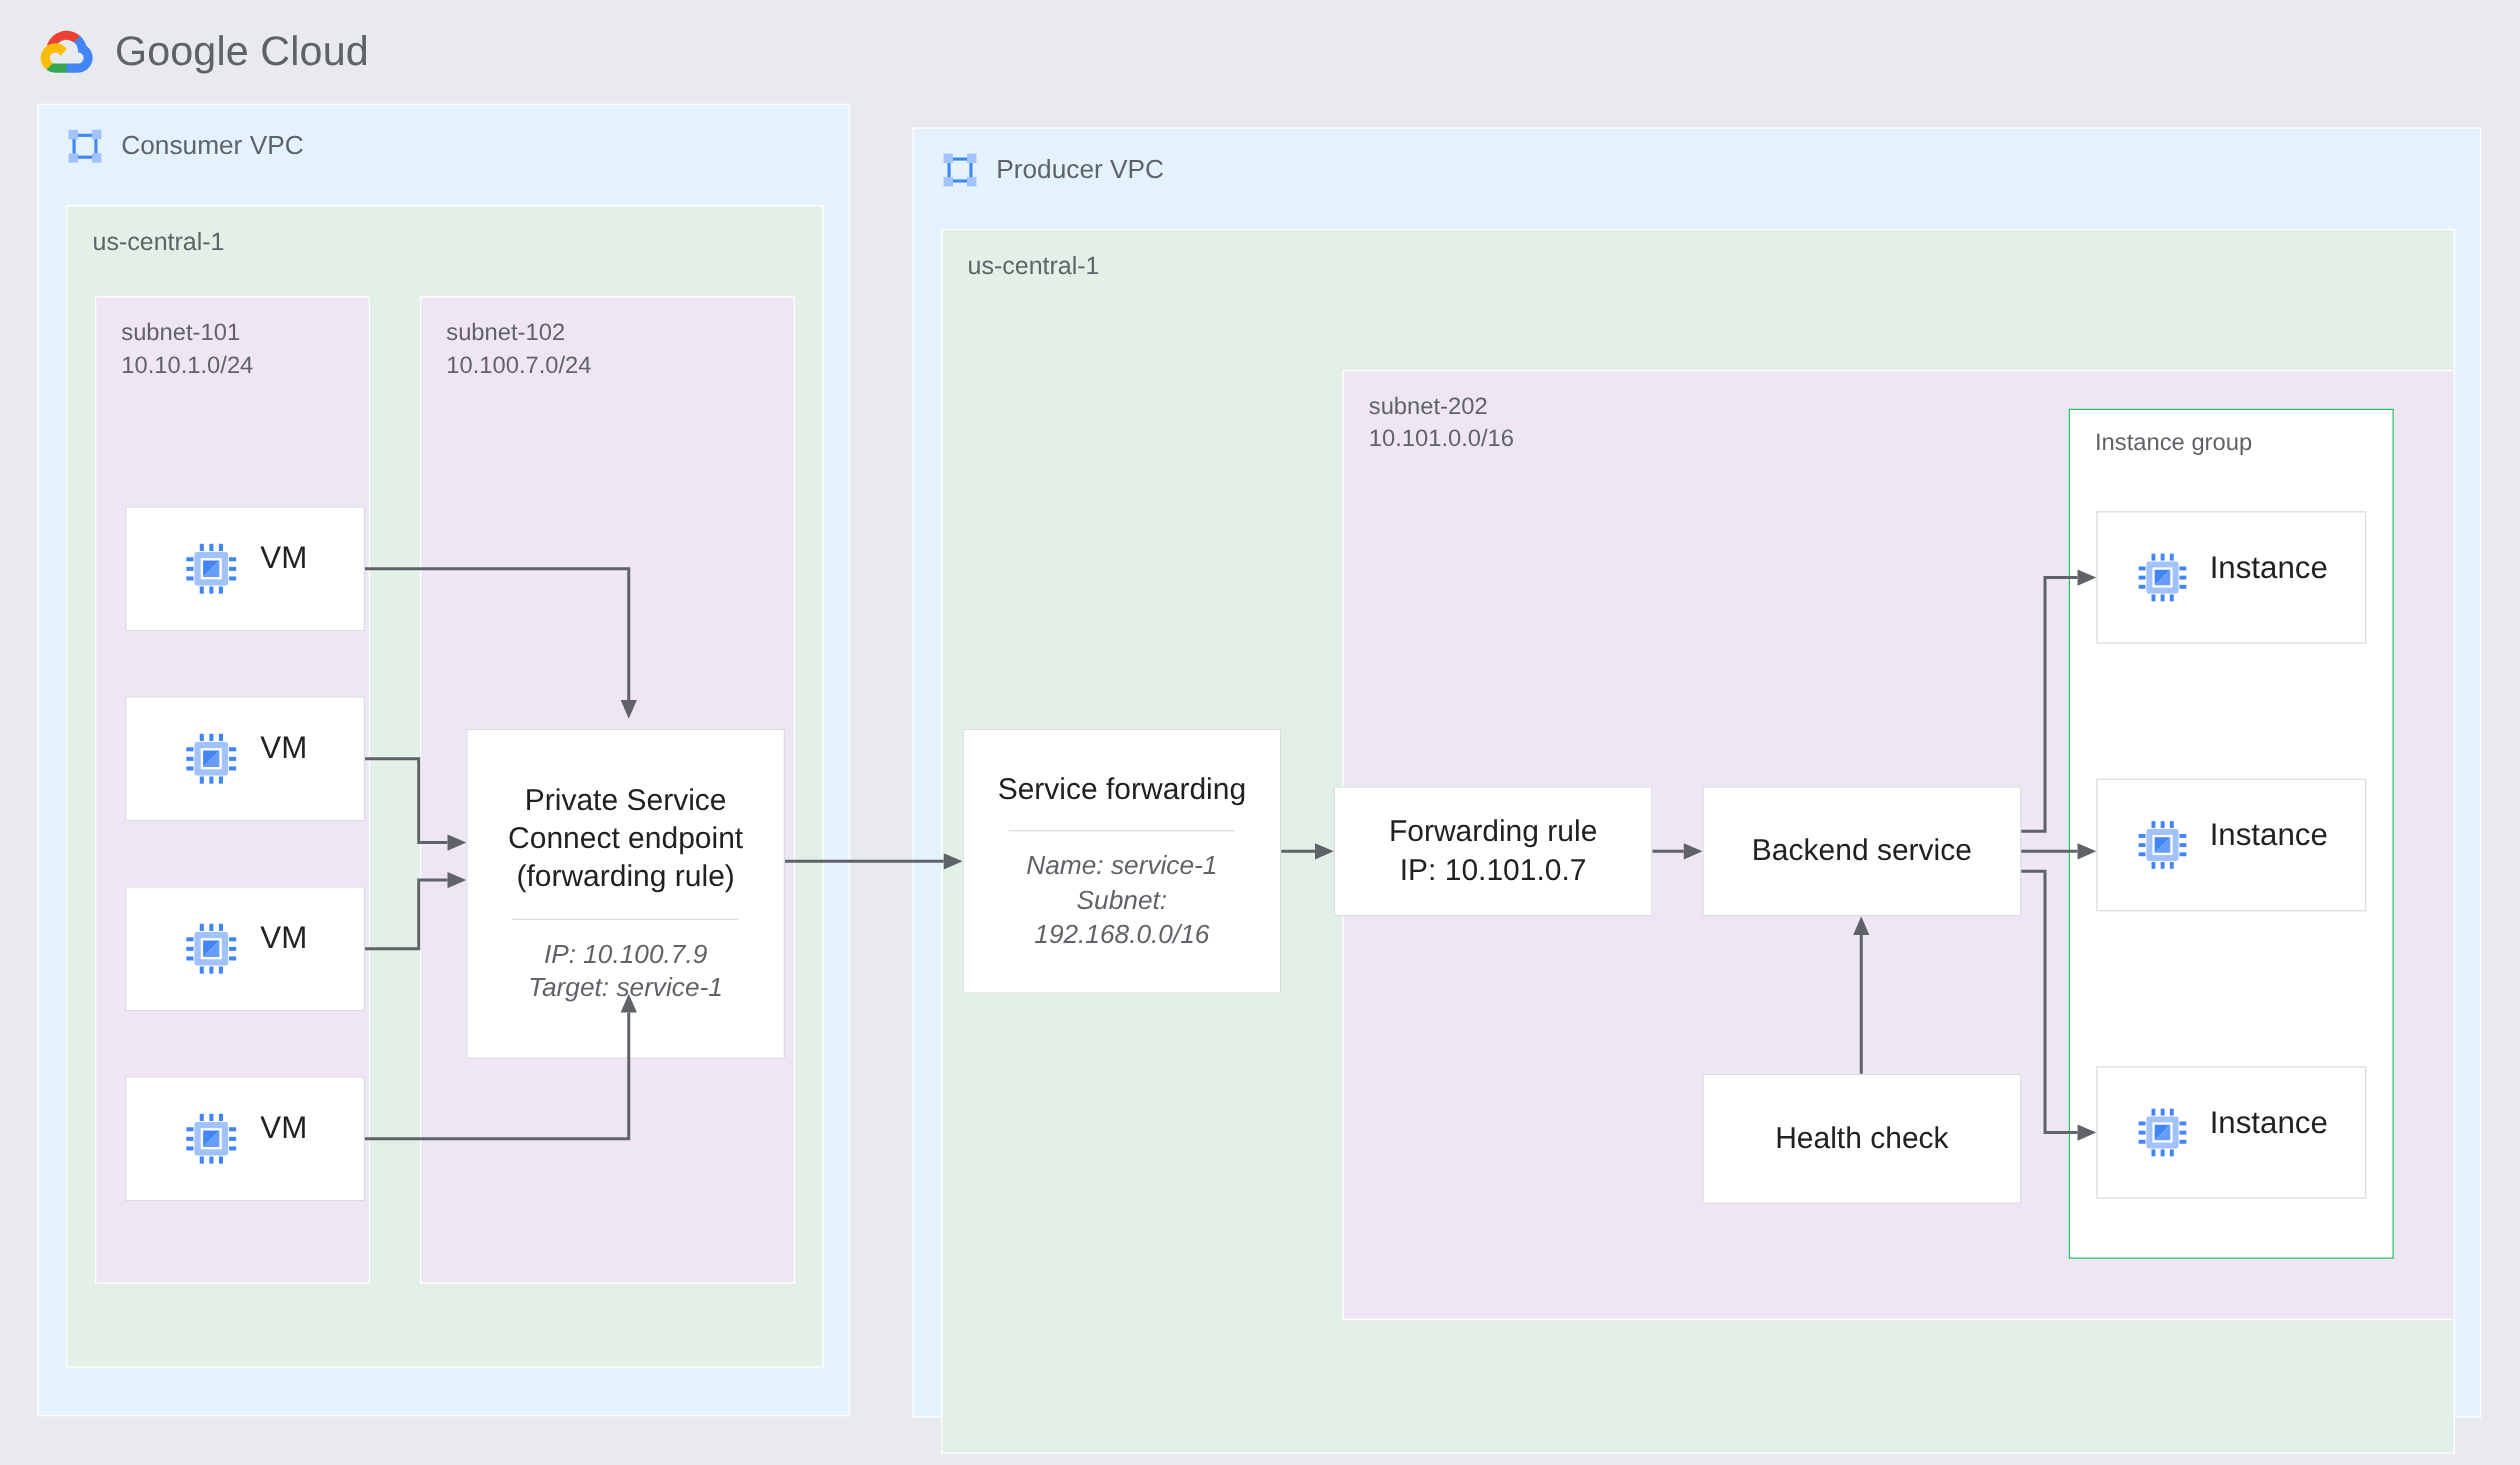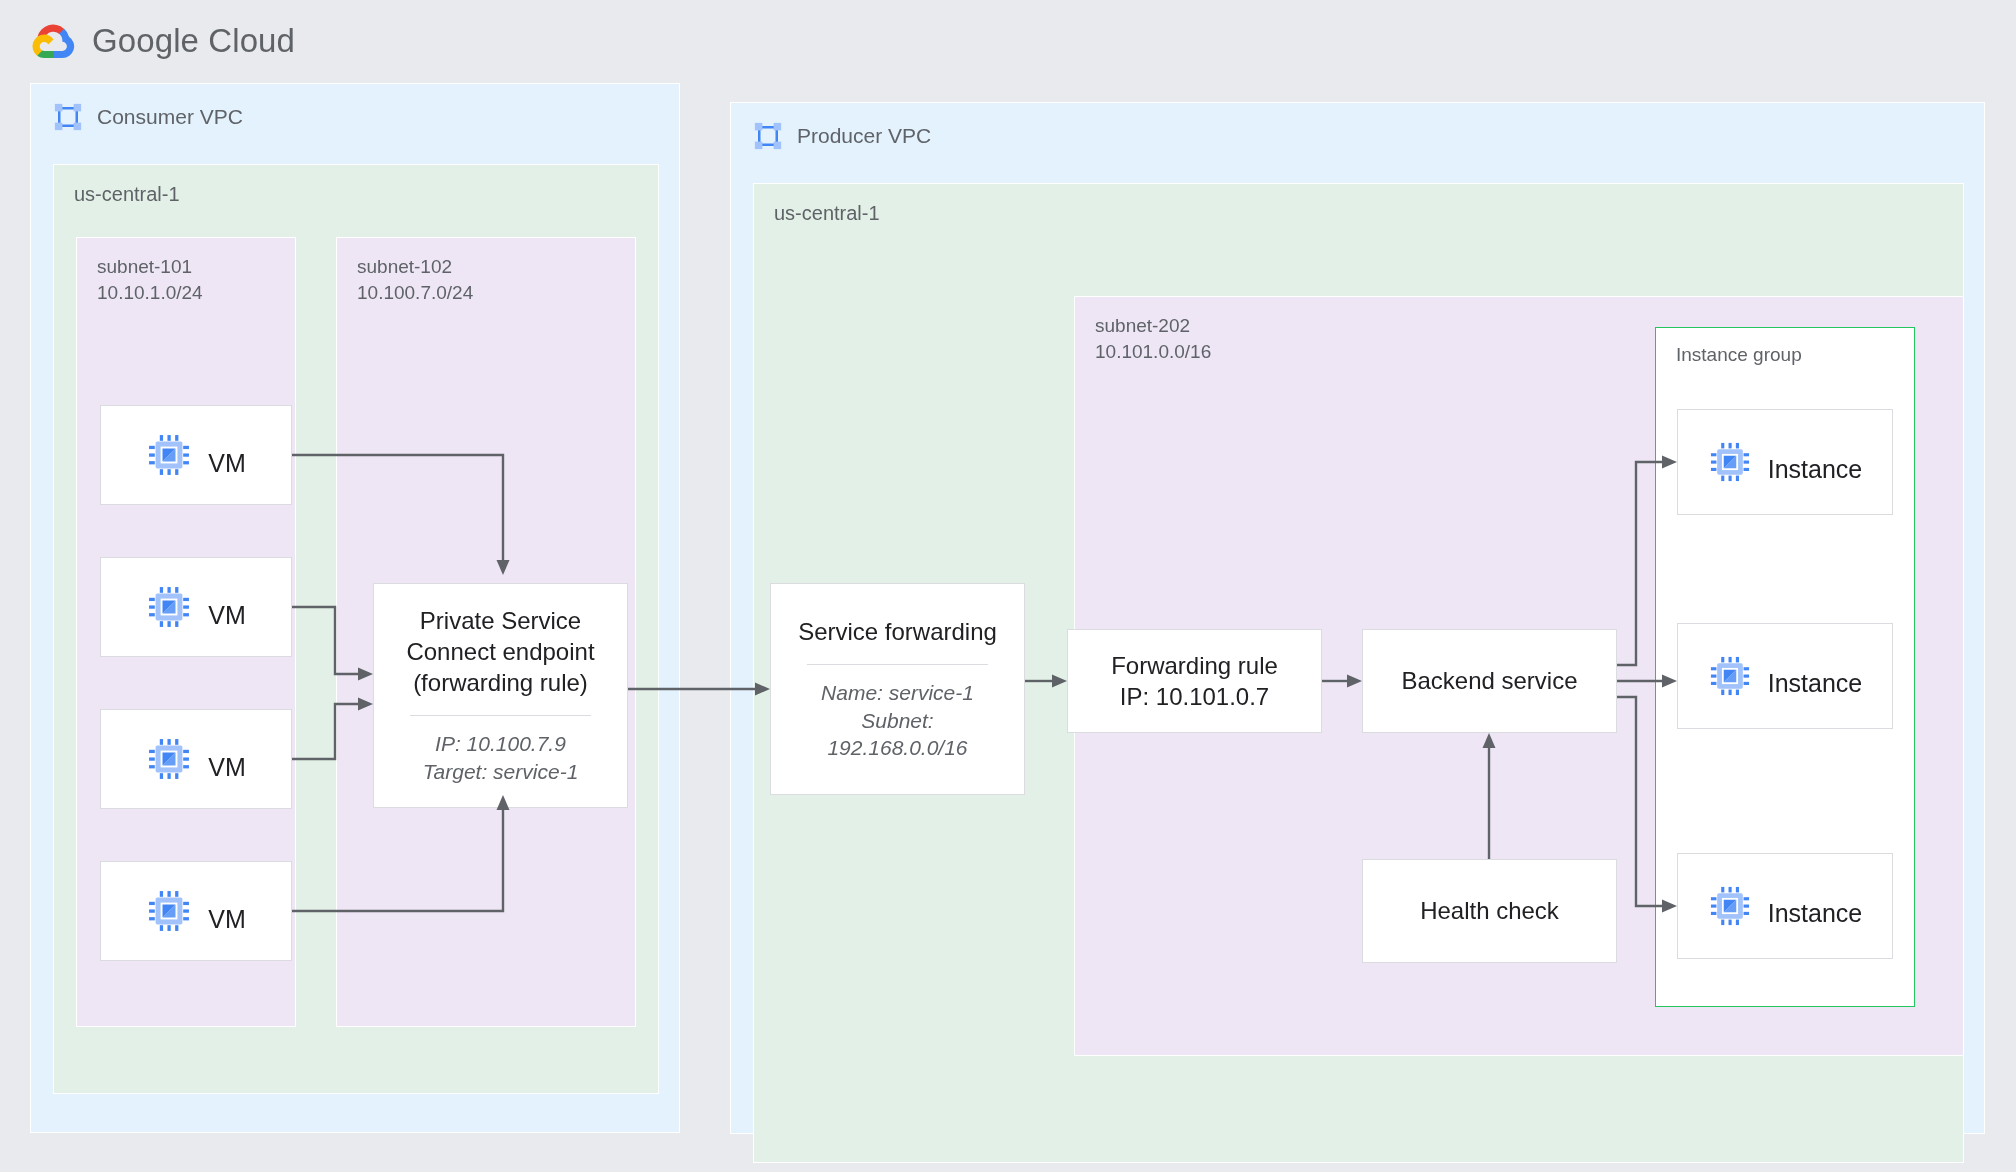--- a/index.html
+++ b/index.html
@@ -39,21 +39,21 @@
     position:absolute; background:#ffffff; border:1px solid #22c55e;
   }
   .group-title { position:absolute; left:20px; top:16px; font-size:19px; color:#5f6368; }
 
   
   .node {
     position:absolute; background:#ffffff; border:1px solid #dadce0;
     display:flex; align-items:center; justify-content:center;
     text-align:center; color:#202124;
   }
-  .node-icon-row { display:flex; align-items:flex-end; gap:16px; }
+  .node-icon-row { display:flex; align-items:flex-start; gap:16px; }
   .node-label { font-size:25px; color:#202124; }
   .node-stack { display:flex; flex-direction:column; align-items:center; justify-content:center; width:100%; padding:0 10px; }
   .node-head { font-size:24px; line-height:1.28; color:#202124; }
   .divider { width:78%; height:1px; background:#dadce0; margin:17px 0 14px; }
   .node-sub { font-size:21px; line-height:1.3; color:#5f6368;font-style:italic; }
   .plain-title { font-size:24px; line-height:1.3; color:#202124; }
 
   
   .conn { position:absolute; overflow:visible; pointer-events:none; }
   .conn path, .conn line { stroke:#5f6368; stroke-width:2.4px; fill:none; }
@@ -205,21 +205,21 @@
             <rect x="1.6" y="15.2" width="3" height="1.7"></rect>
           <rect x="19.4" y="7.2" width="3" height="1.7"></rect>
             <rect x="19.4" y="11.2" width="3" height="1.7"></rect>
             <rect x="19.4" y="15.2" width="3" height="1.7"></rect>
         </g>
       </svg>
       <span class="node-label">VM</span>
     </div>
   </div>
 
-  <div class="node" style="left:373px; top:583px; width:255px; height:225px;">
+  <div class="node" style="left:373px; top:583px; width:255px; height:264px;">
     <div class="node-stack">
       <div class="node-head">
         <div>Private Service</div>
         <div>Connect endpoint</div>
         <div>(forwarding rule)</div>
       </div>
       <div class="divider"></div>
       <div class="node-sub">
         <div>IP: 10.100.7.9</div>
         <div>Target: service-1</div>

